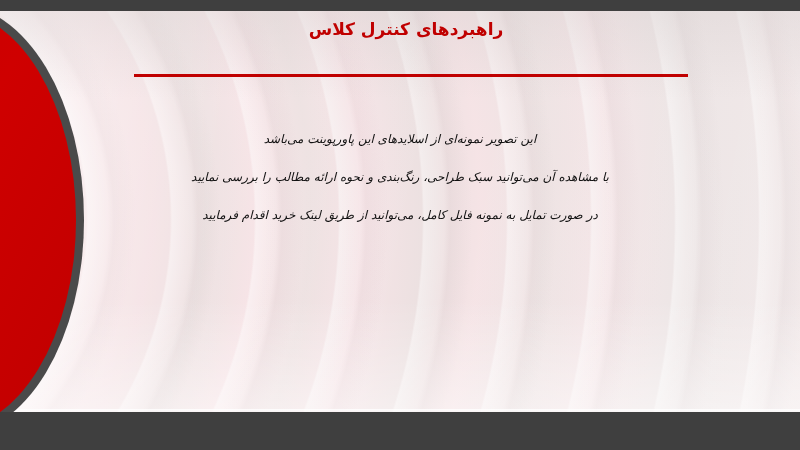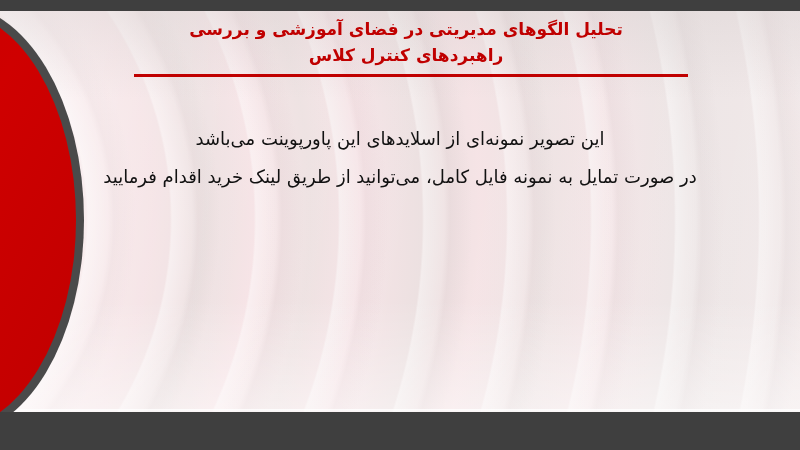--- a/index.html
+++ b/index.html
@@ -162,25 +162,26 @@
     position: absolute;
     top: 120px;
     left: 40px;
     width: 720px;
     z-index: 5;
     direction: rtl;
     text-align: center;
   }
   .body-line {
     color: #111111;
-    font-size: 18px;
+    font-size: 12px;
     font-weight: 500;
     line-height: 38px;
     direction: rtl;
     white-space: nowrap;
+    font-style: italic;
   }
 </style>
 </head>
 <body>
 
 <div id="slide">
 
   <div class="panel">
     <div class="panel-hi"></div>
     <div class="panel-arcs"></div>
@@ -191,23 +192,23 @@
 
   <div class="leaf-clip">
     <div class="leaf-outline"></div>
     <div class="leaf"></div>
   </div>
 
   <div class="frame-top"></div>
   <div class="frame-bottom"></div>
 
   <div class="title-block">
-    <div class="title-line">تحلیل الگوهای مدیریتی در فضای آموزشی و بررسی</div>
     <div class="title-line">راهبردهای کنترل کلاس</div>
   </div>
   <div class="title-rule"></div>
 
   <div class="body-block">
     <div class="body-line">این تصویر نمونه‌ای از اسلایدهای این پاورپوینت می‌باشد</div>
+    <div class="body-line">با مشاهده آن می‌توانید سبک طراحی، رنگ‌بندی و نحوه ارائه مطالب را بررسی نمایید</div>
     <div class="body-line">در صورت تمایل به نمونه فایل کامل، می‌توانید از طریق لینک خرید اقدام فرمایید</div>
   </div>
 
 </div>
 
 </body></html>

